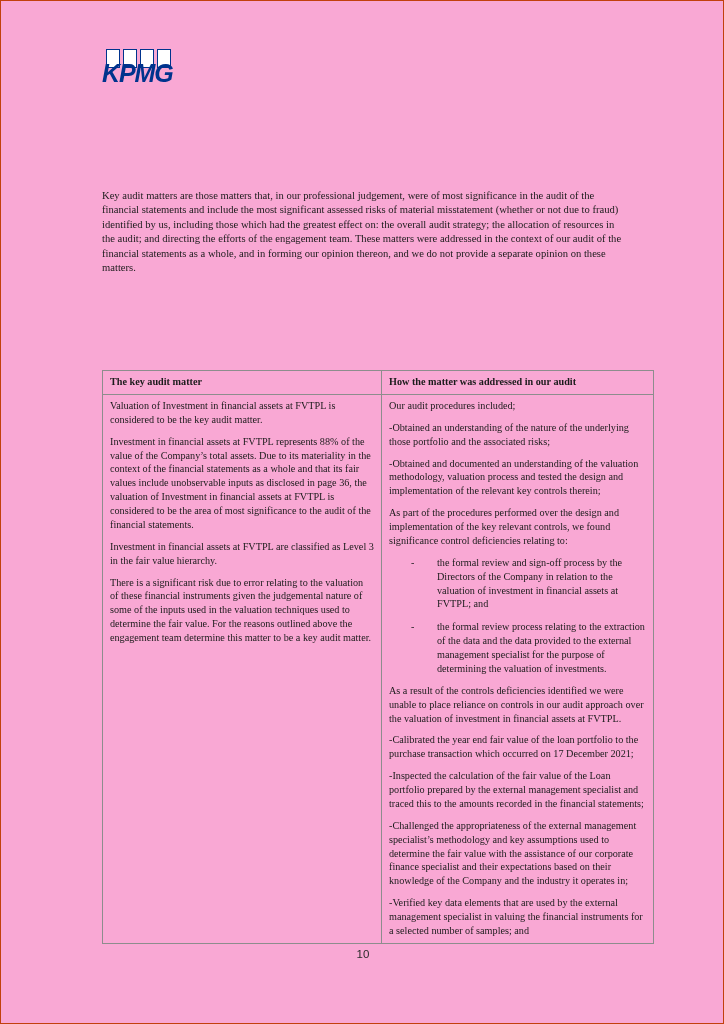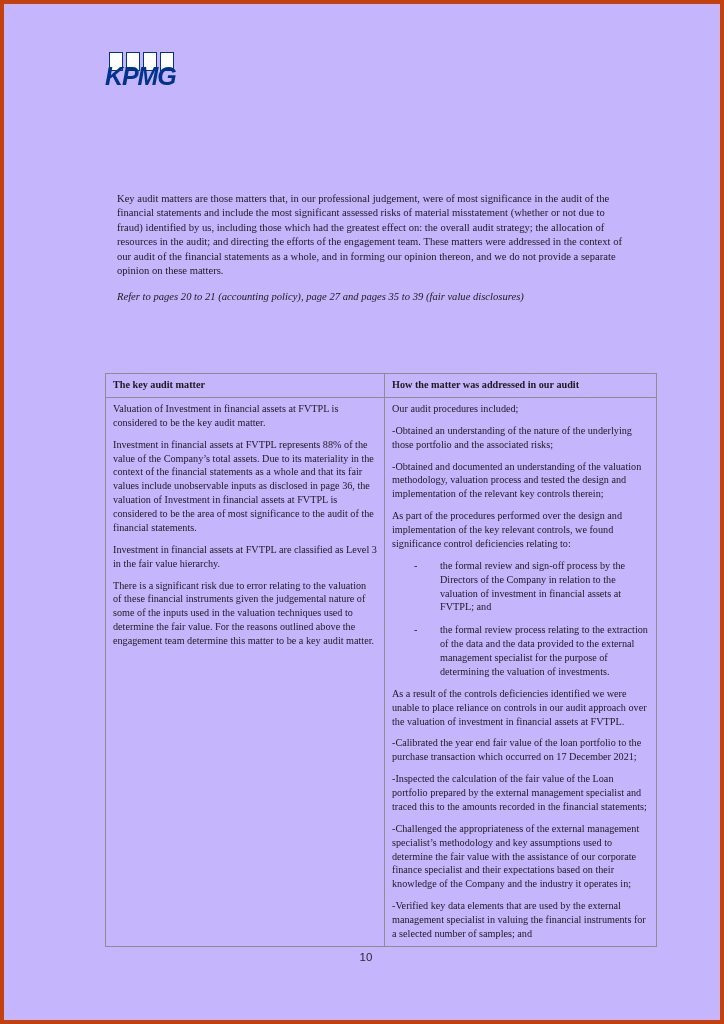--- a/index.html
+++ b/index.html
@@ -4,22 +4,22 @@
 <style>
   html, body {
     margin: 0;
     padding: 0;
     background: #ffffff;
   }
   .page {
     position: relative;
     width: 724px;
     height: 1024px;
-    background: #c4b5fd;
-    border: 4px solid #c2410c;
+    background: #f9a8d4;
+    border: 1px solid #c2410c;
     box-sizing: border-box;
     overflow: hidden;
     font-family: "Liberation Serif", "DejaVu Serif", serif;
     color: #1b1b1b;
   }
 
   
   .logo {
     position: absolute;
     left: 101px;
@@ -63,21 +63,21 @@
   }
   .heading {
     font-weight: bold;
     font-size: 10.6px;
     line-height: 1.35;
     margin: 0 0 11px 0;
   }
   .para {
     font-size: 10.6px;
     line-height: 1.365;
-    margin: 0 0 11px 12px;
+    margin: 0 0 11px 0;
     text-align: left;
   }
   .para.italic {
     font-style: italic;
     margin-bottom: 0;
   }
   .para.tight {
     margin-bottom: 11px;
   }
 
@@ -151,21 +151,20 @@
       <div class="logo-bar"></div>
       <div class="logo-bar"></div>
       <div class="logo-bar"></div>
       <div class="logo-bar"></div>
     </div>
     <div class="logo-word">KPMG</div>
   </div>
 
   <div class="body-block">
     <p class="para">Key audit matters are those matters that, in our professional judgement, were of most significance in the audit of the financial statements and include the most significant assessed risks of material misstatement (whether or not due to fraud) identified by us, including those which had the greatest effect on: the overall audit strategy; the allocation of resources in the audit; and directing the efforts of the engagement team. These matters were addressed in the context of our audit of the financial statements as a whole, and in forming our opinion thereon, and we do not provide a separate opinion on these matters.</p>
-    <p class="para italic">Refer to pages 20 to 21 (accounting policy), page 27 and pages 35 to 39 (fair value disclosures)</p>
   </div>
 
   <table class="kam-table">
     <tbody>
         <tr>
       <th class="col-left">The key audit matter</th>
       <th class="col-right">How the matter was addressed in our audit</th>
     </tr>
     <tr>
       <td class="col-left">

